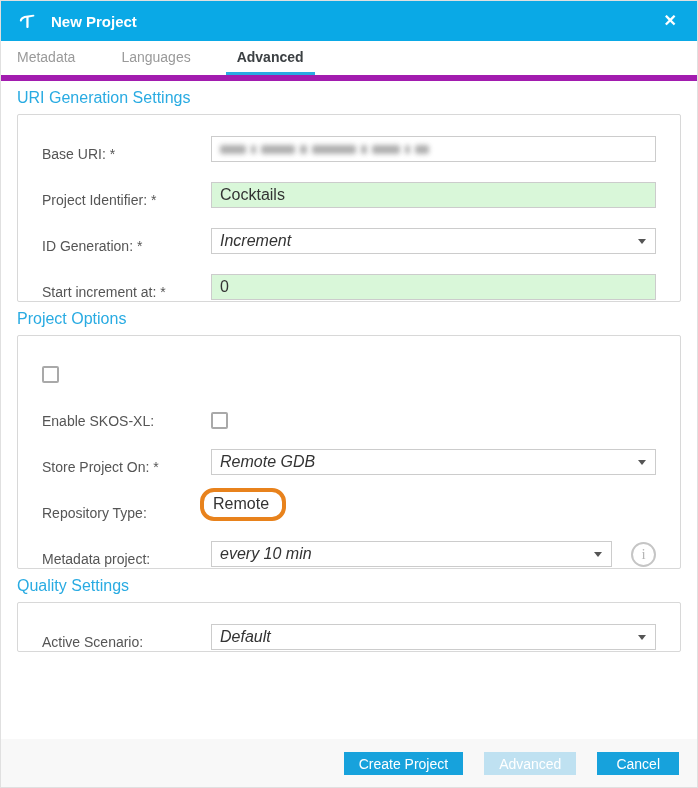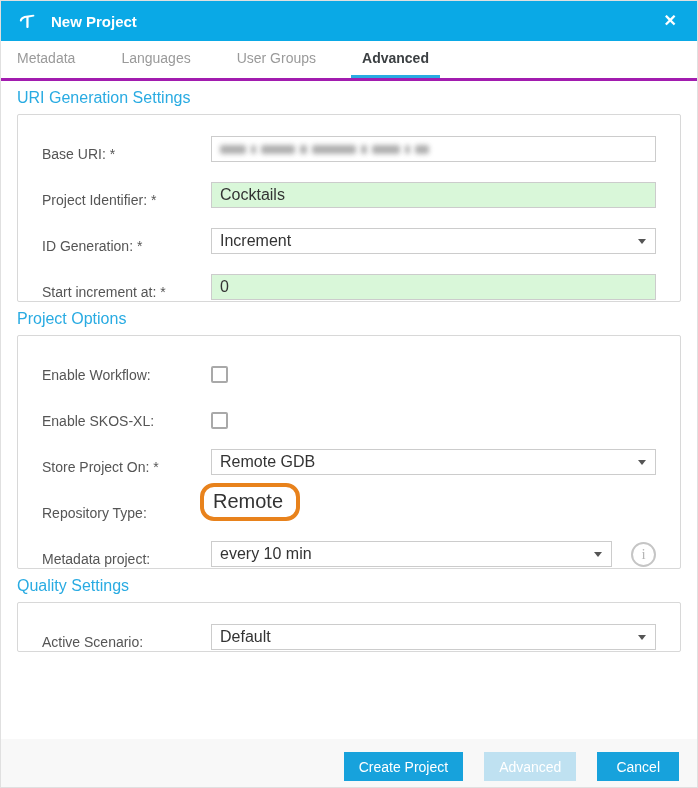--- a/index.html
+++ b/index.html
@@ -24,21 +24,21 @@
   .close-btn {
     margin-left:auto; color:#fff; font-size:16px; font-weight:bold;
     cursor:pointer; line-height:1; padding:4px;
   }
 
   
   .tabbar {
     flex:0 0 40px; height:40px;
     display:flex; align-items:stretch;
     padding:0 16px;
-    border-bottom:3px solid #a21caf;
+    border-bottom:6px solid #a21caf;
     background:#fff;
   }
   .tab {
     display:flex; align-items:center;
     font-size:14px; color:#9a9a9a;
     padding:0 11px; margin-right:24px;
     border-bottom:3px solid transparent;
     cursor:pointer;
   }
   .tab:first-child { padding-left:0; }
@@ -63,21 +63,21 @@
   .field { flex:1; position:relative; display:flex; align-items:center; }
 
   .textbox {
     width:100%; height:26px;
     border:1px solid #cccccc; background:#fff;
     font-size:16px; color:#333;
     padding:0 8px; display:flex; align-items:center;
     position:relative;
   }
   .textbox.green { background:var(--valid-green,#D9F7D9); }
-  .selectbox { cursor:pointer; }
+  .selectbox { cursor:pointer;font-style:italic; }
   .caret {
     position:absolute; right:9px; top:50%; margin-top:-2px;
     width:0; height:0;
     border-left:4px solid transparent; border-right:4px solid transparent;
     border-top:5px solid #555;
   }
 
   
   .redacted { display:flex; align-items:center; }
   .blob {
@@ -92,41 +92,41 @@
     border:2px solid #a9a9a9; border-radius:2px;
     background:#fff; cursor:pointer;
   }
 
   .highlight-box {
     display:inline-block;
     border:4px solid var(--annotation-orange,#E8821C);
     border-radius:14px;
     padding:3px 13px 4px 9px;
     margin-left:-11px;
-    font-size:20px; color:#333;
+    font-size:16px; color:#333;
   }
 
   .autosave-select { flex:0 0 auto; width:calc(100% - 44px); }
   .info-icon {
     width:25px; height:25px; margin-left:19px;
     border:2px solid #c5c5c5; border-radius:50%;
     color:#b5b5b5; font-family:"Liberation Serif", serif;
     font-size:15px; display:flex; align-items:center; justify-content:center;
     flex:0 0 25px;
   }
 
   
   .footer {
     margin-top:auto; flex:0 0 48px;
     background:#f8f8f8;
     display:flex; justify-content:flex-end; align-items:flex-start;
     padding:13px 18px 0; gap:21px;
   }
   .btn {
-    height:29px; padding:0 15px;
+    height:23px; padding:0 15px;
     background:var(--button-blue,#17A2DC); color:#fff;
     font-size:14px; border:none; cursor:pointer;
     display:flex; align-items:center;
     font-family:"Liberation Sans", sans-serif;
   }
   .btn.disabled { background:var(--button-disabled,#BFE1F1); cursor:default; }
   .btn.cancel { padding:0 19px; }
 </style>
 </head>
 <body>
@@ -137,21 +137,20 @@
       <path fill="#ffffff" d="M4.2 12.6 C3.1 12.2 3.3 10.4 4.1 9.2 C5.5 7.1 8.2 5.9 11 5.6 L19.6 4.5 C21 4.4 21.4 6.3 20 6.7 L13.9 7.9 L13.9 19.2 C13.9 20.8 11.2 20.8 11.2 19.2 L11.2 8.2 C8.8 8.6 6.6 9.8 5.8 11.6 C5.5 12.4 4.9 12.9 4.2 12.6 Z"></path>
     </svg>
   </span>
   <span class="header-title">New Project</span>
   <span class="close-btn">✕</span>
 </div>
 
 <div class="tabbar">
   <div class="tab">Metadata</div>
   <div class="tab">Languages</div>
-  <div class="tab">User Groups</div>
   <div class="tab active">Advanced</div>
 </div>
 
 <div class="content">
 
   <h2 class="section-title">URI Generation Settings</h2>
   <div class="panel">
 
     <div class="row">
       <span class="row-label">Base URI: *</span>
@@ -195,21 +194,20 @@
         <span class="textbox green">0</span>
       </span>
     </div>
 
   </div>
 
   <h2 class="section-title">Project Options</h2>
   <div class="panel">
 
     <div class="row">
-      <span class="row-label">Enable Workflow:</span>
       <span class="field">
         <span class="checkbox"></span>
       </span>
     </div>
 
     <div class="row">
       <span class="row-label">Enable SKOS-XL:</span>
       <span class="field">
         <span class="checkbox"></span>
       </span>

